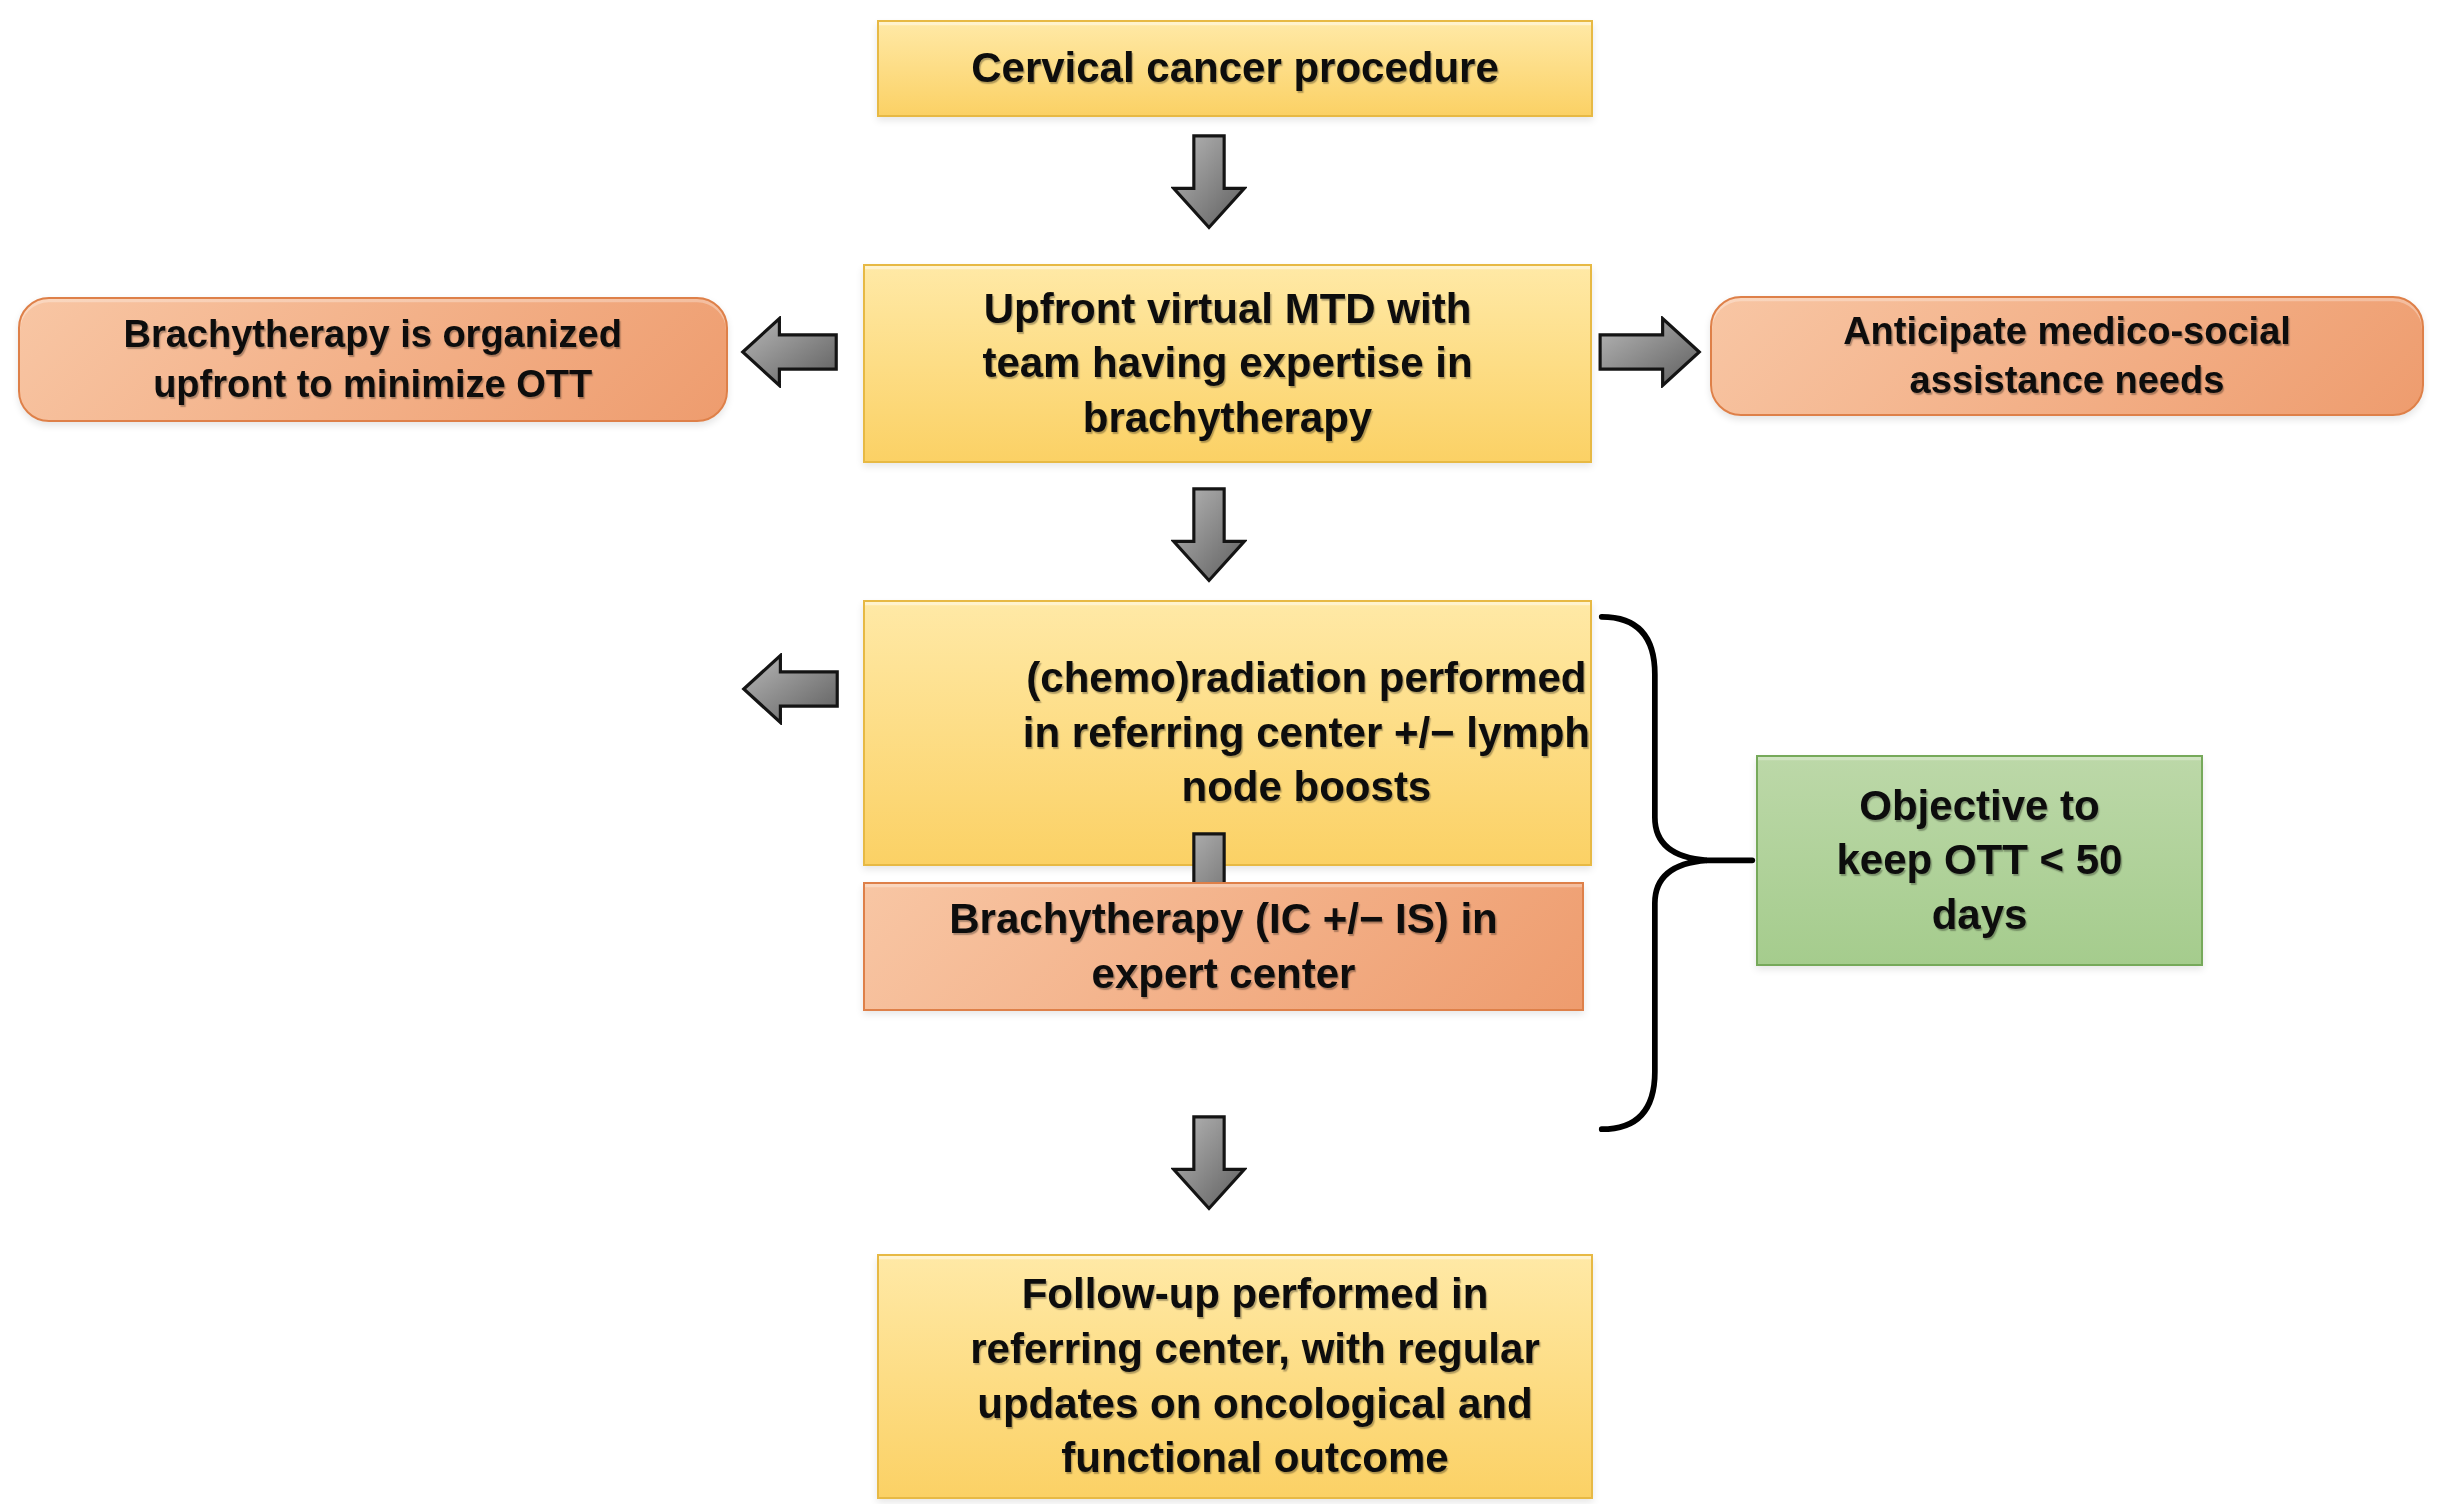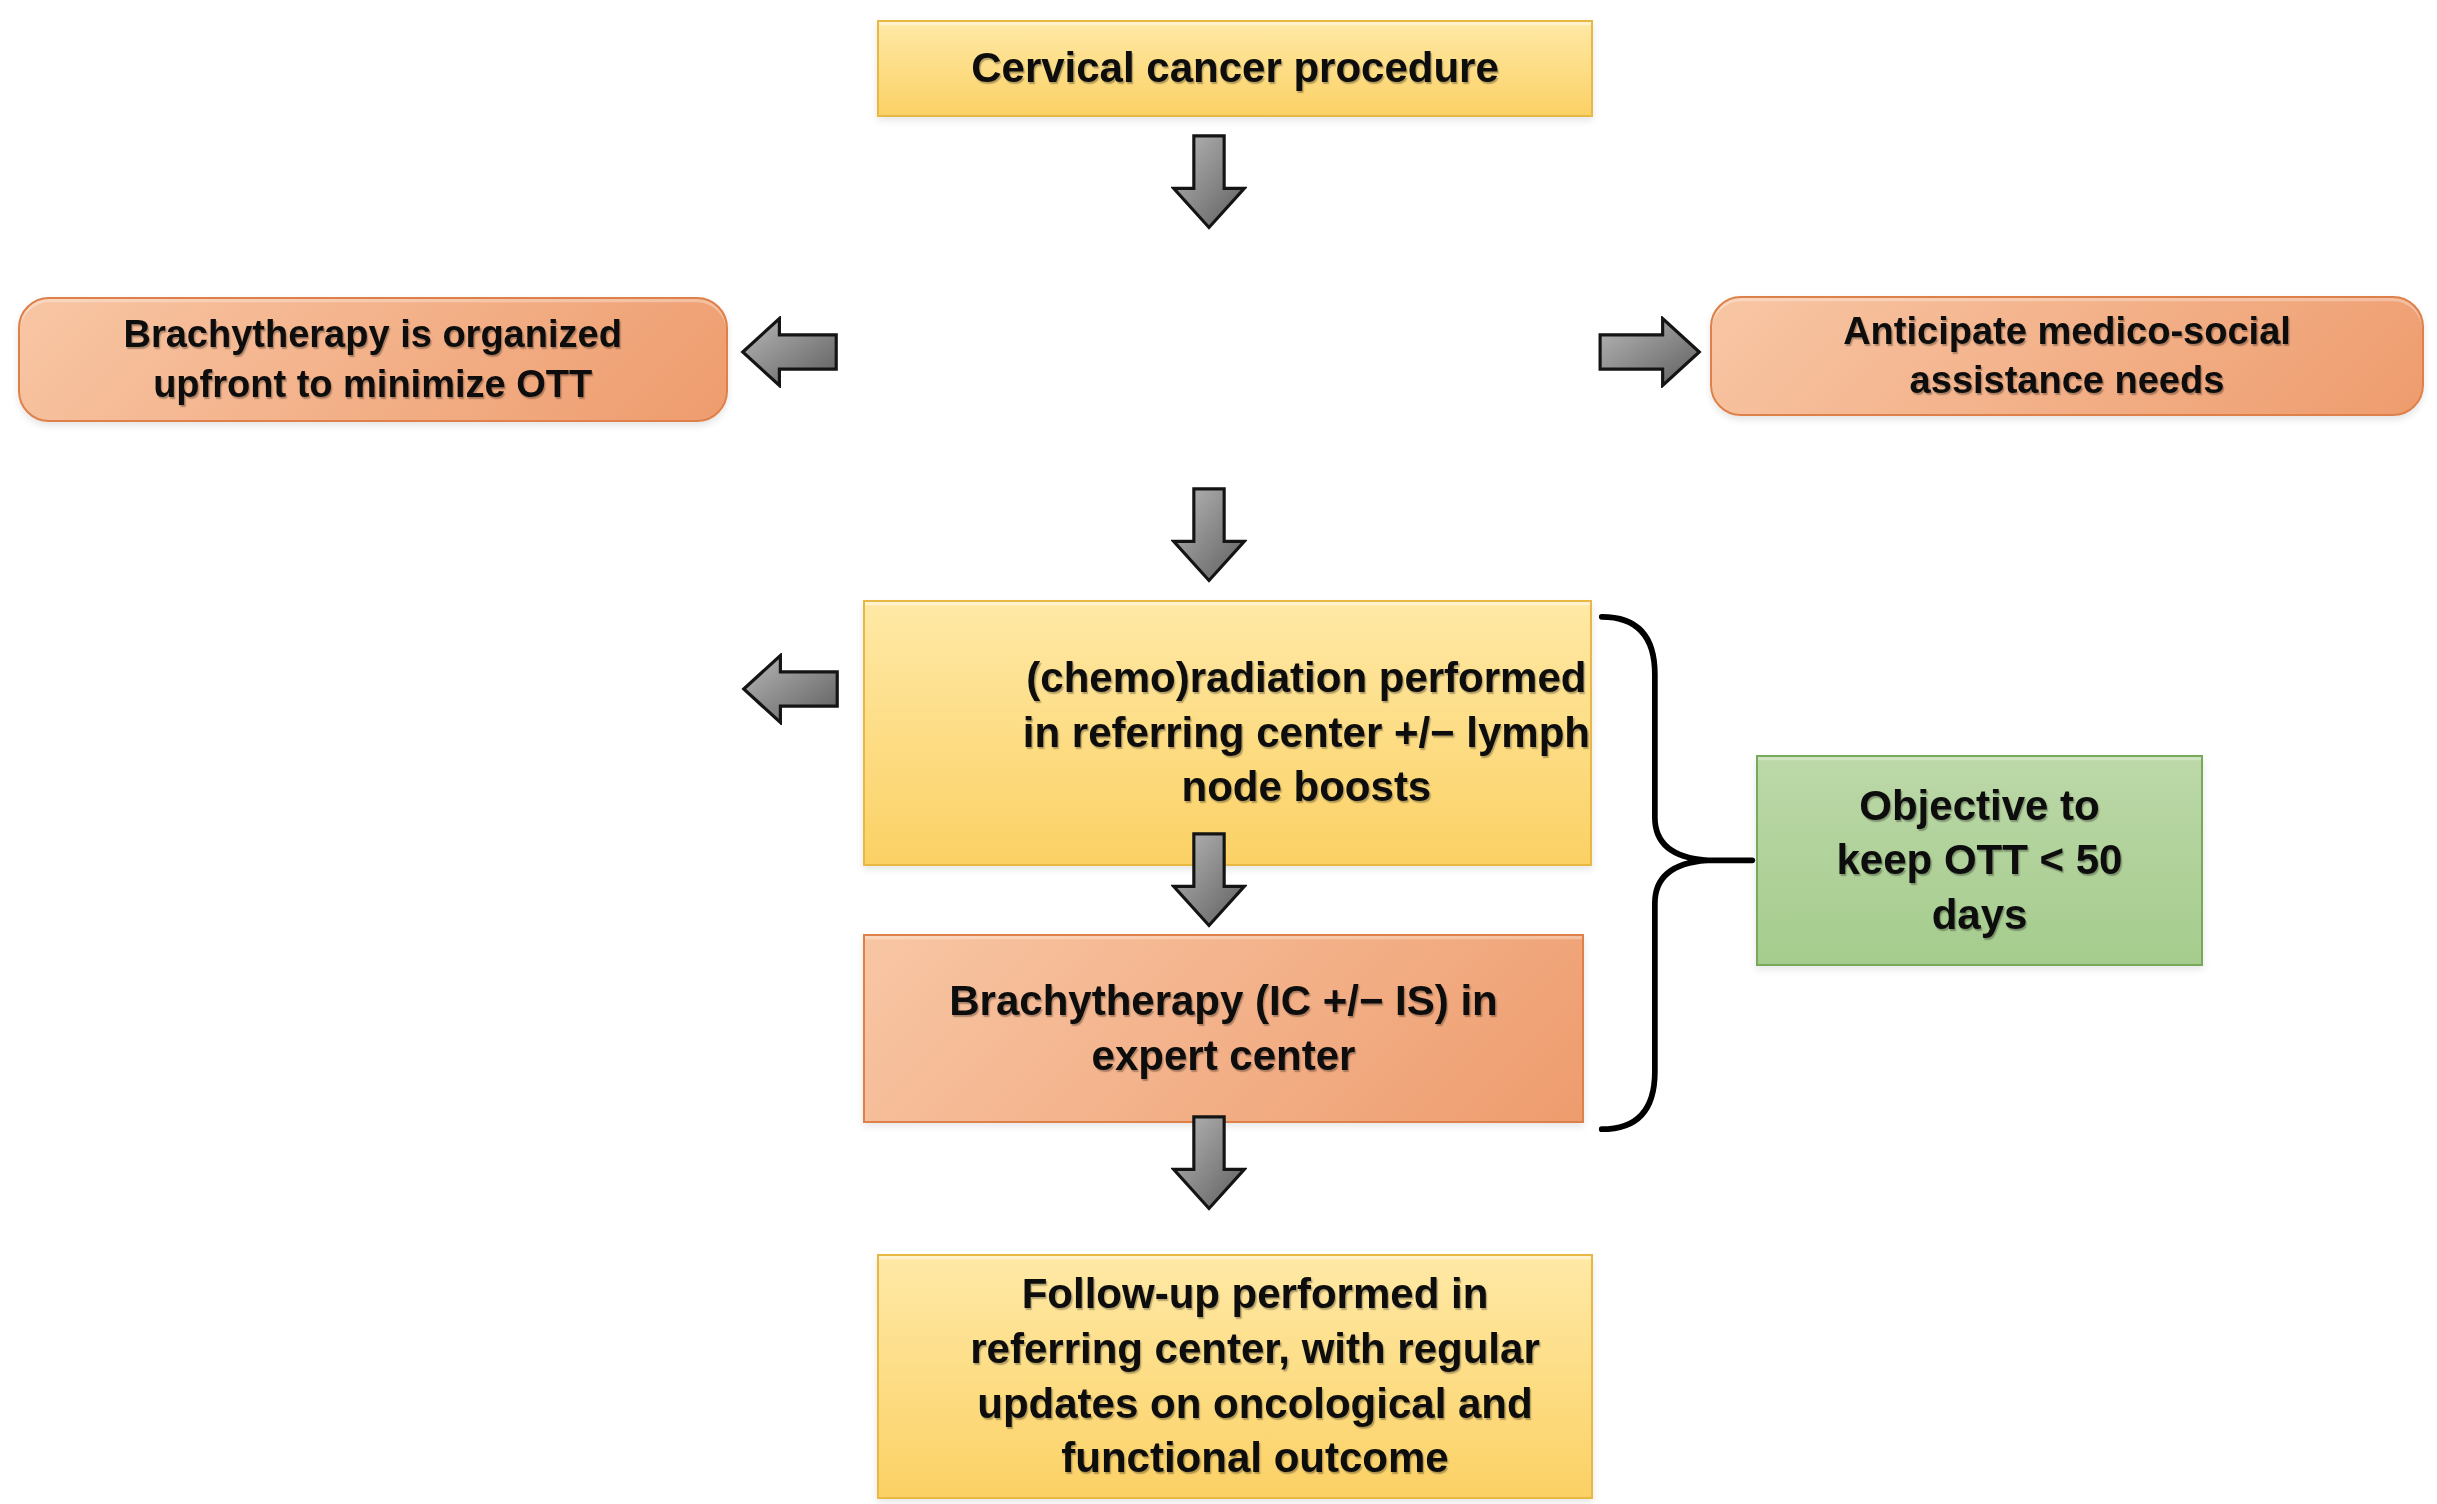--- a/index.html
+++ b/index.html
@@ -82,20 +82,25 @@
   </svg>
 
   <div class="node yellow fs-main" style="left:877px;top:20px;width:716px;height:97px;">
     <span class="node-text">Cervical cancer procedure</span>
   </div>
 
   <svg class="arrow" style="left:1171px;top:134px;" width="76" height="96" viewBox="0 0 120 152">
     <polygon points="36,3 84,3 84,86 116,86 60,148 4,86 36,86"></polygon>
   </svg>
 
+  <div class="node yellow fs-main" style="left:863px;top:264px;width:729px;height:199px;">
+    <span class="node-text">Upfront virtual MTD with
+team having expertise in
+brachytherapy</span>
+  </div>
 
   <svg class="arrow" style="left:740px;top:316px;" width="99" height="72" viewBox="0 0 156 114">
     <polygon points="4,57 62,4 62,30 152,30 152,84 62,84 62,110"></polygon>
   </svg>
 
   <div class="node orange fs-side" style="left:17.7px;top:297px;width:710px;height:125px;">
     <span class="node-text">Brachytherapy is organized
 upfront to minimize OTT</span>
   </div>
 
@@ -120,21 +125,21 @@
 
   <svg class="arrow" style="left:741px;top:653px;" width="99" height="72" viewBox="0 0 156 114">
     <polygon points="4,57 62,4 62,30 152,30 152,84 62,84 62,110"></polygon>
   </svg>
 
 
   <svg class="arrow" style="left:1171px;top:832px;" width="76" height="96" viewBox="0 0 120 152">
     <polygon points="36,3 84,3 84,86 116,86 60,148 4,86 36,86"></polygon>
   </svg>
 
-  <div class="node orange fs-main" style="left:863px;top:934px;width:721px;height:189px;">
+  <div class="node orange fs-main" style="left:863px;top:882px;width:721px;height:129px;">
     <span class="node-text">Brachytherapy (IC +/− IS) in
 expert center</span>
   </div>
 
   <svg class="arrow" style="left:1171px;top:1115px;" width="76" height="96" viewBox="0 0 120 152">
     <polygon points="36,3 84,3 84,86 116,86 60,148 4,86 36,86"></polygon>
   </svg>
 
   <div class="node yellow fs-main" style="left:877px;top:1254px;width:716px;height:245px;padding-left:40px;">
     <span class="node-text">Follow-up performed in

